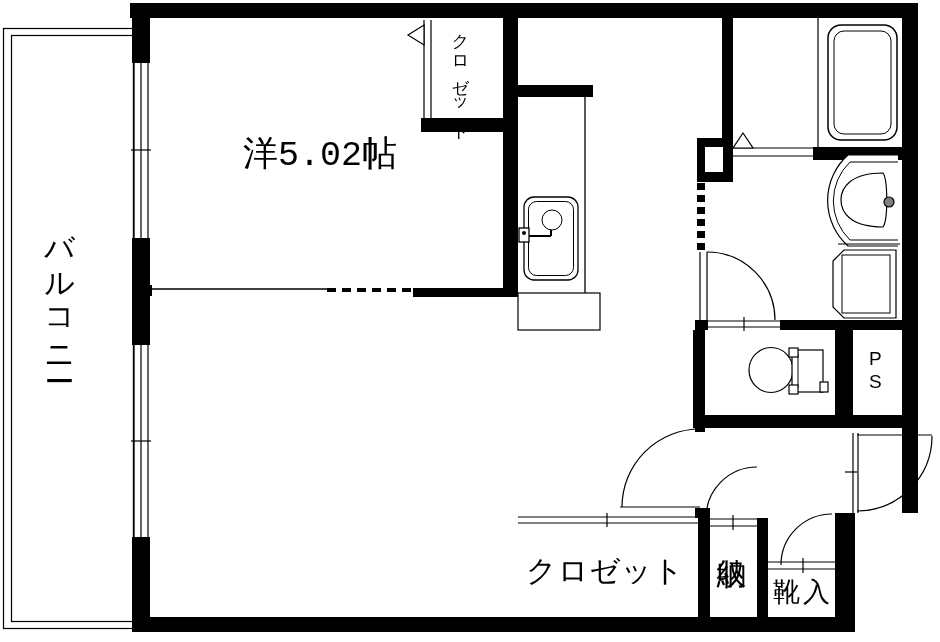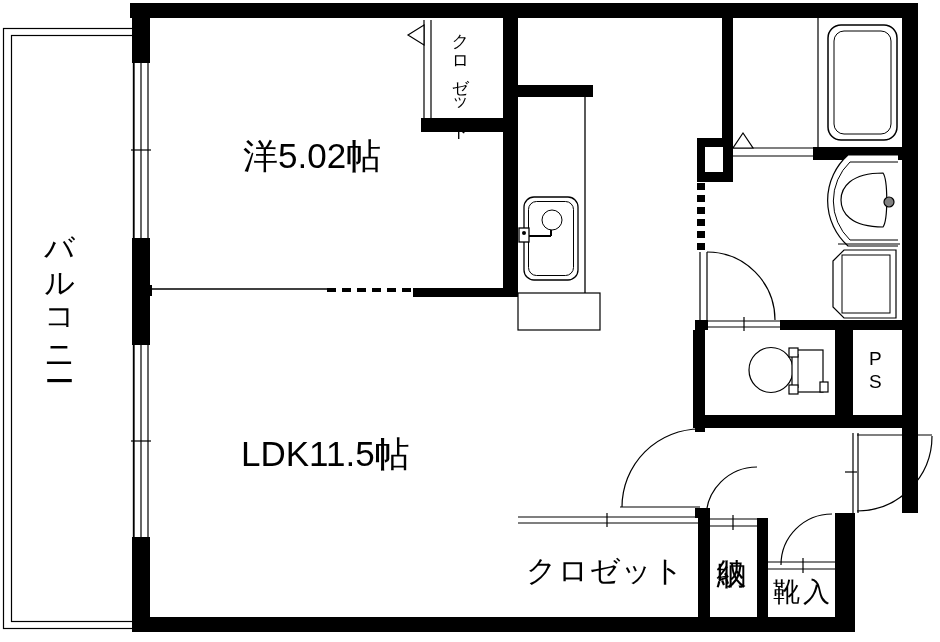--- a/index.html
+++ b/index.html
@@ -2,21 +2,21 @@
 <html><head>
 <meta charset="utf-8">
 <style>
   html,body{margin:0;padding:0;background:#fff;}
   #plan{position:relative;width:940px;height:642px;background:#ffffff;
         font-family:"Liberation Sans","DejaVu Sans",sans-serif;overflow:hidden;}
   #plan-svg{position:absolute;left:0;top:0;}
   .lbl{position:absolute;color:#000;white-space:nowrap;line-height:1.05;z-index:5;}
   .vert{writing-mode:vertical-rl;text-orientation:upright;}
   .balcony-label{left:44px;top:214px;font-size:30px;letter-spacing:4px;}
-  .western-room-label{left:243px;top:138px;font-size:35px;}
+  .western-room-label{left:243px;top:138px;font-size:35px;font-family:Liberation Mono, monospace;}
   .closet-top-label{left:451px;top:22px;font-size:17px;letter-spacing:3px;}
   .ldk-label{left:241px;top:436px;font-size:35px;}
   .closet-bottom-label{left:526px;top:555px;font-size:30px;letter-spacing:1px;}
   .storage-label{left:716px;top:535px;font-size:30px;}
   .shoe-label{left:773px;top:578px;font-size:27px;letter-spacing:3px;font-family:Liberation Serif, serif;}
   .ps-label{left:865px;top:348px;font-size:19px;letter-spacing:2px;}
 </style>
 </head>
 <body>
 
@@ -170,19 +170,18 @@
     <line x1="798" y1="354" x2="798" y2="388" stroke-width="1"></line>
     <rect x="789" y="348" width="9" height="9"></rect>
     <rect x="789" y="385" width="9" height="9"></rect>
     <rect x="820" y="382" width="8" height="10"></rect>
   </g>
 </svg>
 
   <div class="lbl vert balcony-label">バルコニー</div>
   <div class="lbl western-room-label">洋5.02帖</div>
   <div class="lbl vert closet-top-label">クロゼット</div>
-  <div class="lbl ldk-label">LDK11.5帖</div>
   <div class="lbl closet-bottom-label">クロゼット</div>
   <div class="lbl vert storage-label">収納</div>
   <div class="lbl shoe-label">靴入</div>
   <div class="lbl vert ps-label">PS</div>
 
 </div>
 
 </body></html>

